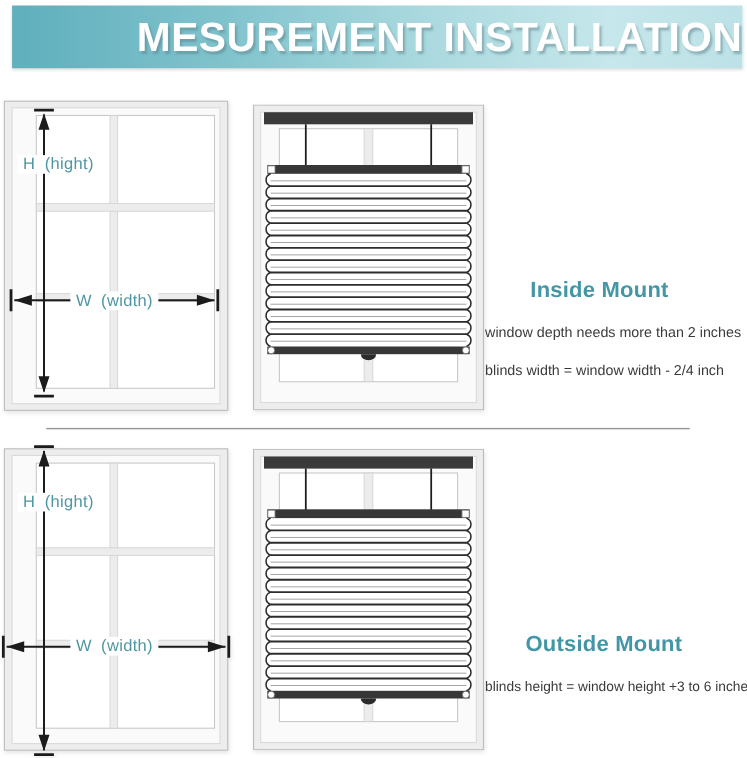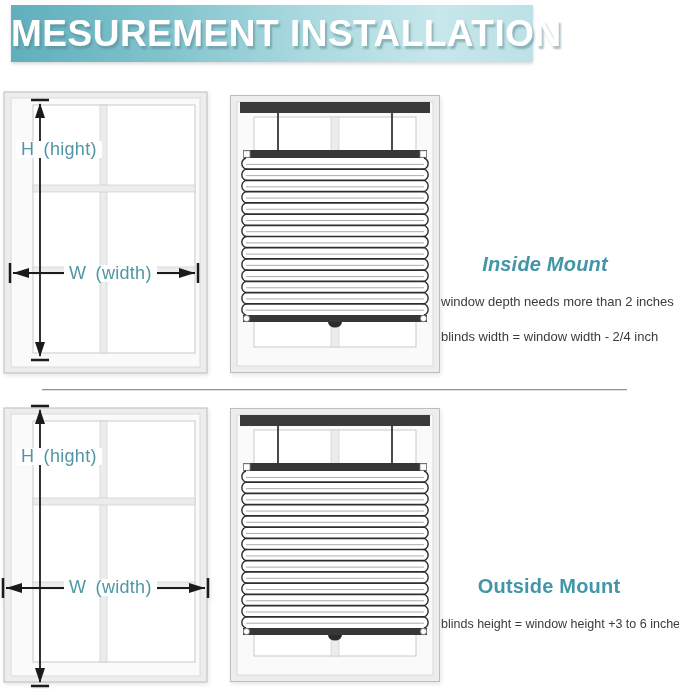--- a/index.html
+++ b/index.html
@@ -2,45 +2,45 @@
 <html style="--accent: #4296a6; --label: #4f97a2; --body: #3b3b3b;"><head>
 <meta charset="utf-8">
 <style>
   html,body{margin:0;padding:0;background:#ffffff;}
   .canvas{
     position:relative;width:679px;height:689px;background:#ffffff;overflow:hidden;
     font-family:"Liberation Sans",sans-serif;
   }
   
   .banner{
-    position:absolute;left:11px;top:5px;width:522px;height:57px;
+    position:absolute;left:11px;top:5px;width:664px;height:57px;
     background:linear-gradient(90deg,#5fafbc 0%,#7fc2cc 28%,#a8d8de 55%,#c6e7eb 82%,#bce1e6 100%);
     box-shadow:0 2px 3px rgba(0,0,0,0.15);
-    display:flex;align-items:center;justify-content:flex-start;
+    display:flex;align-items:center;justify-content:flex-end;
   }
   .banner span{
     color:#ffffff;font-size:37px;font-weight:bold;letter-spacing:0.5px;
     text-shadow:2px 3px 2px rgba(90,130,140,0.5);
     white-space:nowrap;
   }
   
   svg.illus{position:absolute;filter:drop-shadow(1px 2px 2px rgba(0,0,0,0.10));}
   
   .mlabel{
     position:absolute;background:#ffffff;color:var(--label,#4f97a2);
-    font-size:18px;letter-spacing:0.3px;word-spacing:4px;
+    font-size:15px;letter-spacing:0.3px;word-spacing:4px;
     padding:1px 5px;white-space:nowrap;line-height:15px;
   }
   
   .mount-info{position:absolute;width:238px;}
   .mount-info h2{
     margin:0;color:var(--accent,#4296a6);font-size:20px;font-weight:bold;
     text-align:center;letter-spacing:0.2px;white-space:nowrap;
   }
-  .mount-info.top h2{transform:translateX(-15px);margin-bottom:10px;font-style:italic;}
+  .mount-info.top h2{transform:translateX(-15px);margin-bottom:10px;}
   .mount-info.bottom h2{transform:translateX(-11px);margin-bottom:17px;text-align:center;}
   .mount-info p{
     margin:0;color:var(--body,#3b3b3b);white-space:nowrap;
   }
   .mount-info.top p{font-size:13px;line-height:19px;margin-top:16px;}
   .mount-info.bottom p{font-size:12.5px;line-height:18.5px;}
   
   .divider{
     position:absolute;left:42px;top:389px;width:585px;height:1px;
     background:#949494;box-shadow:0 1px 0 #dedede;

